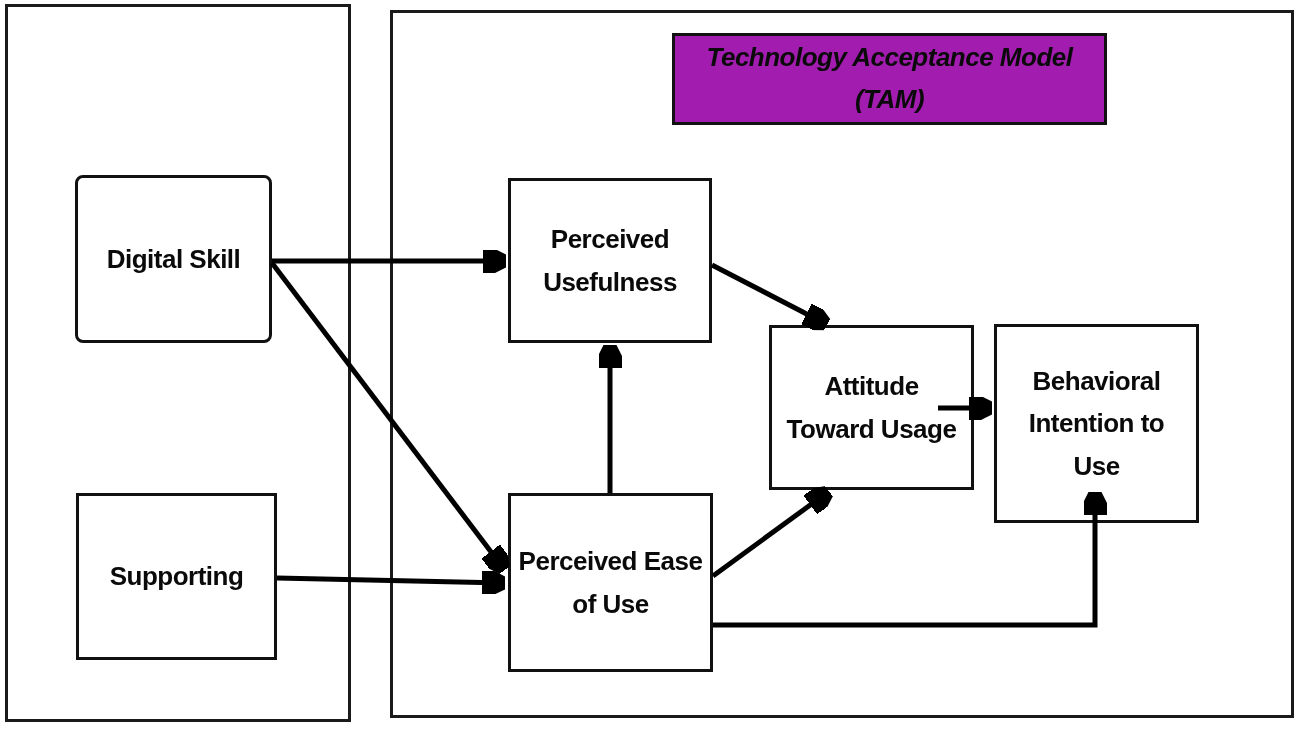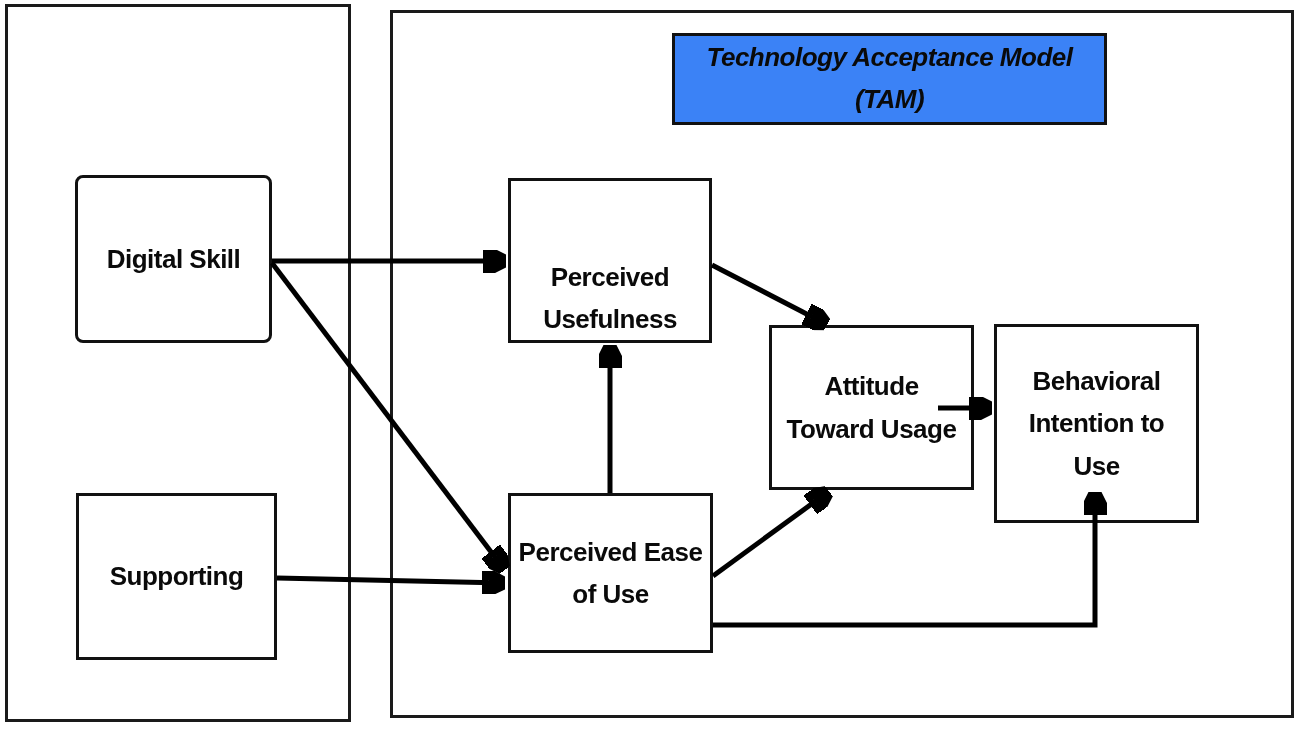--- a/index.html
+++ b/index.html
@@ -41,29 +41,29 @@
     font-weight: bold;
     font-size: 26px;
     line-height: 1.62;
     color: #0a0a0a;
     text-align: center;
     white-space: pre-line;
     letter-spacing: -0.5px;
   }
   #node-digital-skill        { left: 75px;  top: 175px; width: 197px; height: 168px; border-radius: 8px; }
   #node-supporting           { left: 76px;  top: 493px; width: 201px; height: 167px; align-items: center; }
-  #node-perceived-usefulness { left: 508px; top: 178px; width: 204px; height: 165px; align-items: flex-end; }
-  #node-perceived-ease       { left: 508px; top: 493px; width: 205px; height: 160px; }
+  #node-perceived-usefulness { left: 508px; top: 178px; width: 204px; height: 165px; }
+  #node-perceived-ease       { left: 508px; top: 493px; width: 205px; height: 179px; }
   #node-attitude             { left: 769px; top: 325px; width: 205px; height: 165px; }
   #node-behavioral           { left: 994px; top: 324px; width: 205px; height: 199px; }
   #tam-title-box {
     position: absolute;
     left: 672px; top: 33px; width: 435px; height: 92px;
     border: 3px solid #111111;
-    background: #3b82f6;
+    background: #a21caf;
     box-sizing: border-box;
     display: flex;
     flex-direction: column;
     align-items: center;
     justify-content: center;
     z-index: 2;
   }
   .title-line {
     font-weight: bold;
     font-style: italic;

